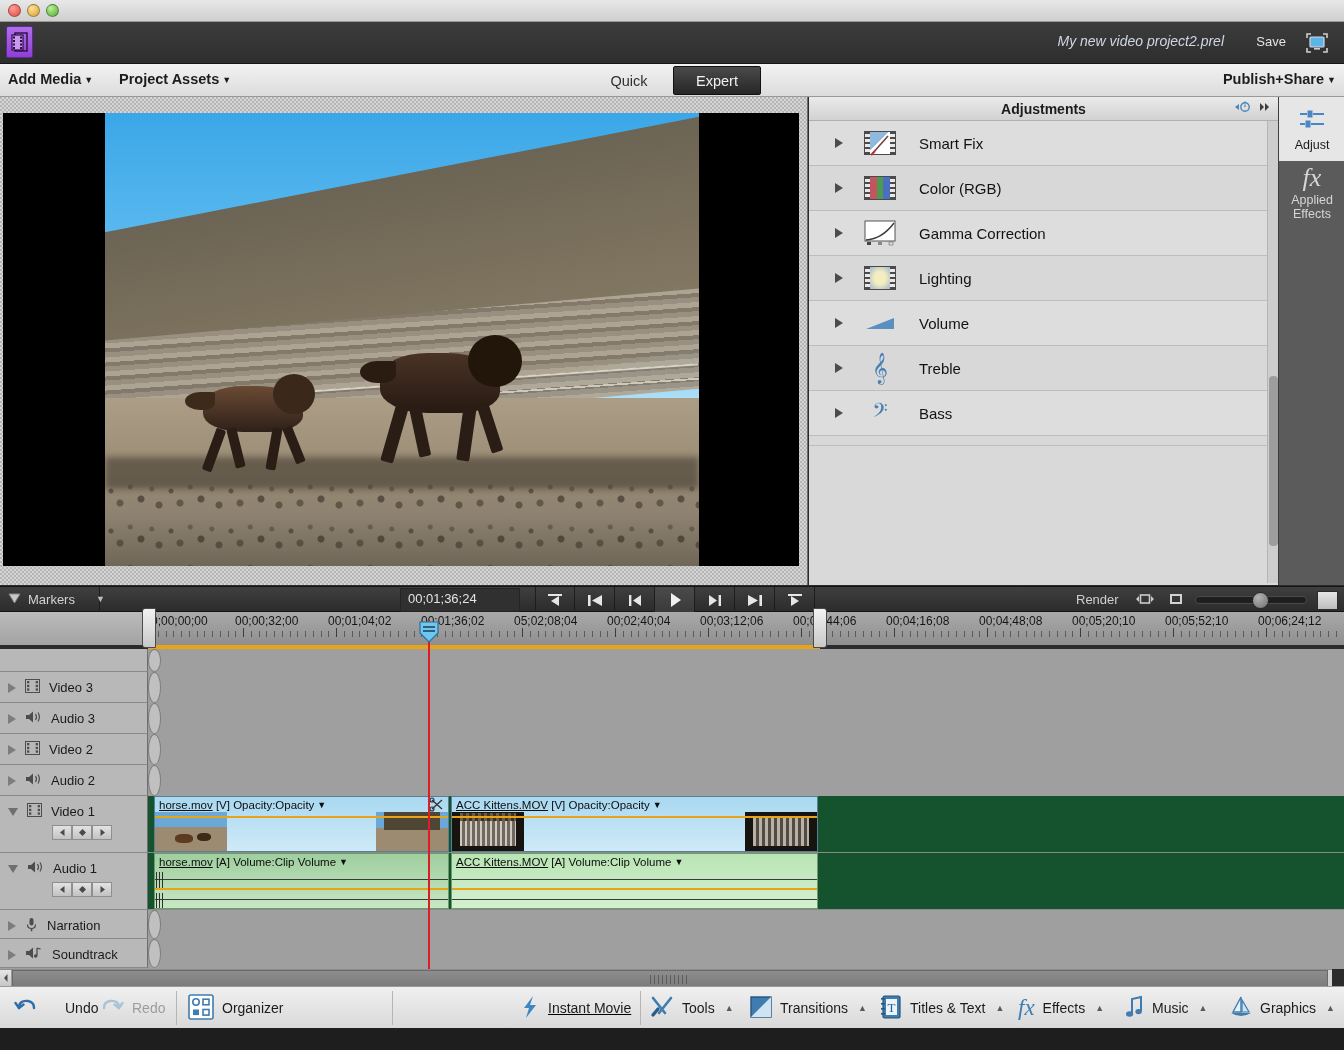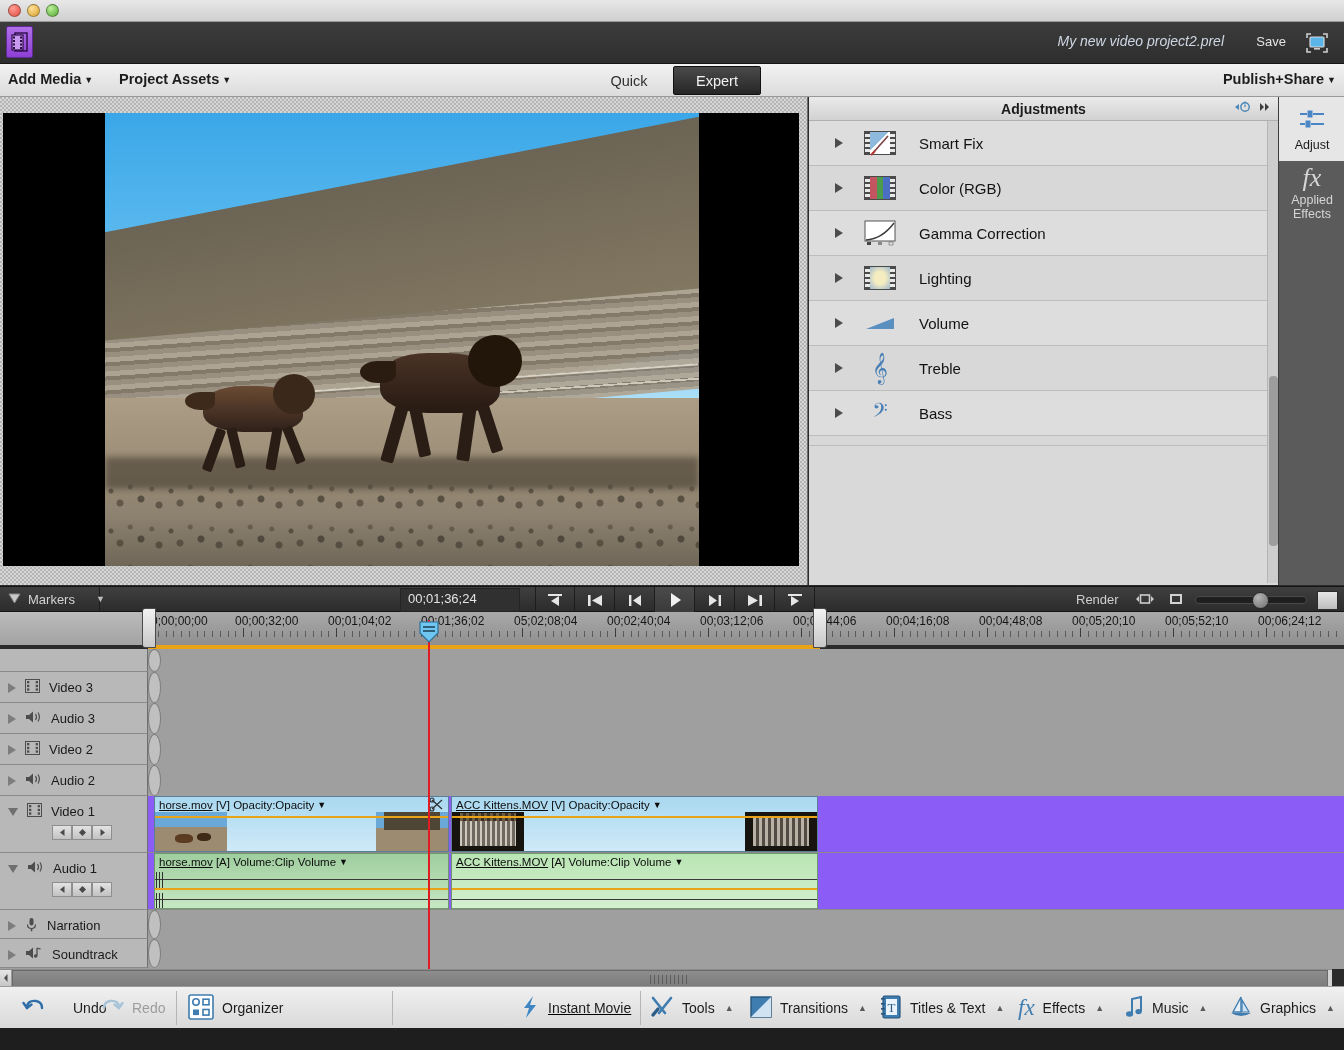--- a/index.html
+++ b/index.html
@@ -250,21 +250,21 @@
   .thead { position:absolute; left:0; width:148px; background:#b8b8b8;
            border-bottom:1px solid #8a8a8a; border-right:1px solid #6f6f6f; }
   .theadinner { display:flex; align-items:center; height:31px; padding-left:8px; gap:9px; }
   .tri { width:0;height:0; border-left:8px solid transparent; border-top:0; }
   .tri.closed { border-left:8px solid #7d7d7d; border-top:5px solid transparent; border-bottom:5px solid transparent; }
   .tri.open { width:0;height:0; border-top:8px solid #6f6f6f; border-left:5px solid transparent; border-right:5px solid transparent; }
   .tname { font-size:13px; color:#1a1a1a; }
   .navgroup { display:flex; margin-left:52px; margin-top:-2px; }
   .navbtn { width:20px; height:15px; background:linear-gradient(#e3e3e3,#c2c2c2);
             border:1px solid #8f8f8f; display:flex; align-items:center; justify-content:center; }
-  .tbody { position:absolute; left:148px; right:0; background:#8b5cf6;
+  .tbody { position:absolute; left:148px; right:0; background:#14532d;
            border-bottom:1px solid #8a8a8a; }
   .tbody.light { background:#c0c0c0; }
 
   .clip { position:absolute; top:0; height:100%; border:1px solid #5b7d96; overflow:hidden; }
   .clip.video { background:linear-gradient(#a9d8f0,#cfeaf8); }
   .clip.audio { background:linear-gradient(#9fce9f,#c6e7c2); border:1px solid #6d9a6d; }
   .cliphdr { height:15px; font-size:11.5px; color:#0d0d0d; padding-left:4px;
              display:flex; align-items:center; white-space:nowrap; }
   .clipname { text-decoration:underline; }
   .clipbody { position:absolute; left:0; right:0; top:15px; bottom:0; }
@@ -1029,21 +1029,21 @@
       <svg width="12" height="16" viewBox="0 0 12 16">
           <path d="M7.5 4 L4 8 L7.5 12 Z" fill="#4d4d4d"></path>
         </svg>
     </div>
     <div class="hthumb">
         <div class="grip"></div>
       </div>
   </div>
 
   <div class="actionbar">
-    <div class="abitem" style="left:22px;gap:27px;">
+    <div class="abitem" style="left:14px;gap:27px;">
       <span>
         <svg width="24" height="22" viewBox="0 0 24 22">
             <path d="M5 12 Q5 4 14 5 Q20 6 20 12" fill="none" stroke="#2f6ea8" stroke-width="2.4" stroke-linecap="round"></path>
             <path d="M5 12 L1.5 7 M5 12 L9.5 8.5" stroke="#2f6ea8" stroke-width="2.4" fill="none" stroke-linecap="round"></path>
           </svg>
       </span>
       <span class="ablabel">Undo</span>
     </div>
     <div class="abitem" style="left:100px;">
       <span>

